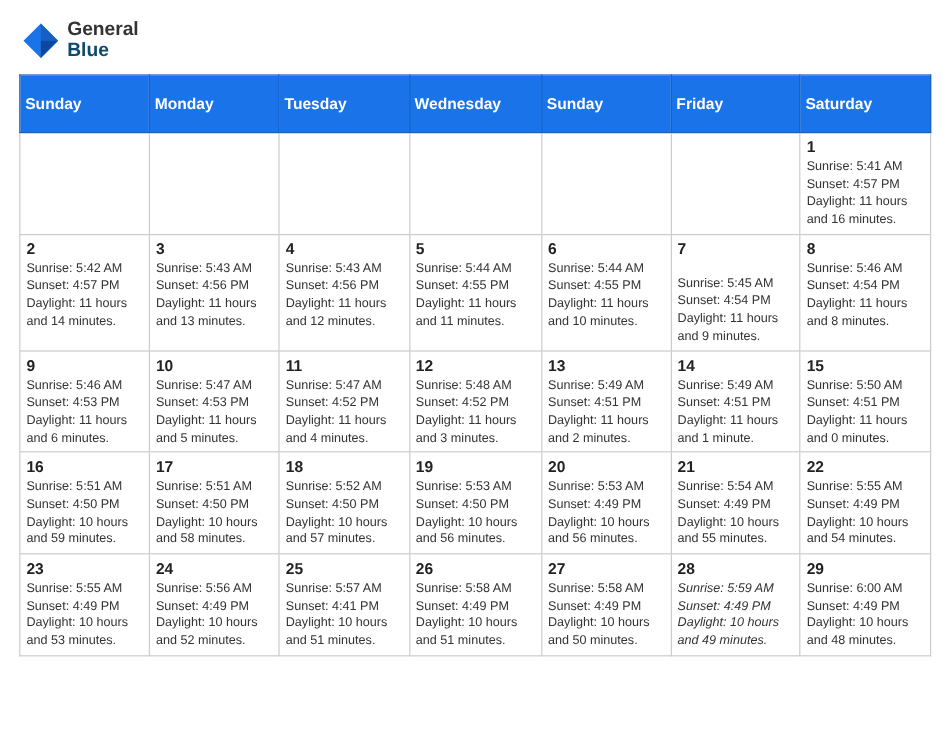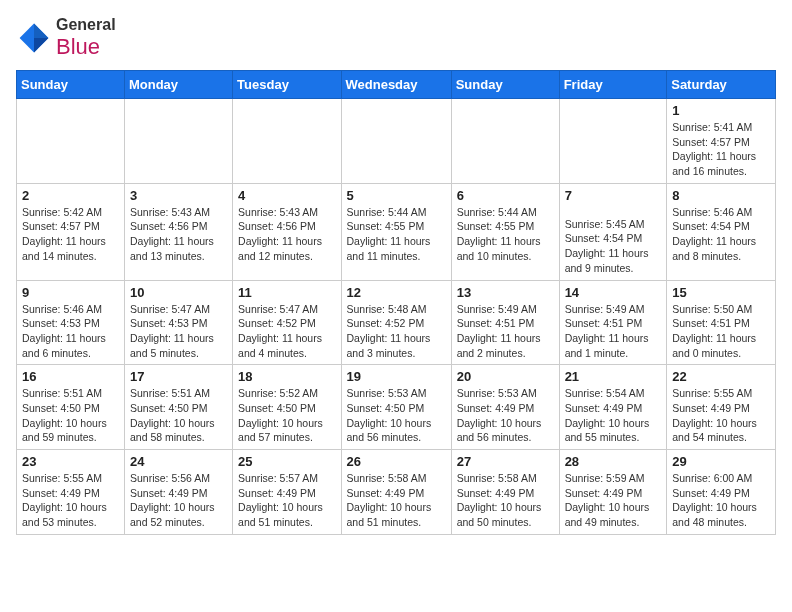--- a/index.html
+++ b/index.html
@@ -11,21 +11,21 @@
       padding: 16px;
     }
     .header {
       display: flex;
       justify-content: space-between;
       align-items: flex-start;
       margin-bottom: 10px;
     }
     .logo {
       display: flex;
-      align-items: center;
+      align-items: flex-start;
       gap: 4px;
     }
     .logo-icon {
       width: 36px;
       height: 36px;
     }
     .title-block {
       text-align: right;
     }
     .month-title {
@@ -40,21 +40,21 @@
     .calendar {
       width: 100%;
       border-collapse: collapse;
       border: 1px solid #ccc;
     }
     .calendar th {
       background: #1a73e8;
       color: #fff;
       font-size: 13px;
       font-weight: bold;
-      padding: 6px 4px;
+      padding: 16px 4px;
       text-align: left;
       border: 1px solid #1560c0;
     }
     .calendar td {
       vertical-align: top;
       border: 1px solid #ccc;
       padding: 4px 5px;
       width: 113px;
       min-height: 80px;
       font-size: 11px;
@@ -82,21 +82,21 @@
 
 <div class="header">
   <div class="logo">
     <svg class="logo-icon" viewBox="0 0 40 40">
       <polygon points="20,4 36,20 20,36 4,20" fill="#1a73e8"></polygon>
       <polygon points="20,4 36,20 20,20" fill="#1560c0"></polygon>
       <polygon points="20,20 36,20 20,36" fill="#0d47a1"></polygon>
     </svg>
     <div>
       <div style="font-size:16px;font-weight:bold;color:#333;">General</div>
-      <div style="font-size:22px;font-weight:normal;color:#be185d;">Blue</div>
+      <div style="font-size:16px;font-weight:bold;color:#0c4a6e;">Blue</div>
     </div>
   </div>
   <div class="title-block">
     <div class="month-title"></div>
     <div class="location"></div>
   </div>
 </div>
 
 <table class="calendar">
   <thead>
@@ -290,41 +290,41 @@
         <td>
           <span class="day-num">24</span>
           <div class="cell-text" style="white-space: pre-line;">Sunrise: 5:56 AM
 Sunset: 4:49 PM
 Daylight: 10 hours
 and 52 minutes.</div>
         </td>
         <td>
           <span class="day-num">25</span>
           <div class="cell-text" style="white-space: pre-line;">Sunrise: 5:57 AM
-Sunset: 4:49 PM
+Sunset: 4:41 PM
 Daylight: 10 hours
 and 51 minutes.</div>
         </td>
         <td>
           <span class="day-num">26</span>
           <div class="cell-text" style="white-space: pre-line;">Sunrise: 5:58 AM
 Sunset: 4:49 PM
 Daylight: 10 hours
 and 51 minutes.</div>
         </td>
         <td>
           <span class="day-num">27</span>
           <div class="cell-text" style="white-space: pre-line;">Sunrise: 5:58 AM
 Sunset: 4:49 PM
 Daylight: 10 hours
 and 50 minutes.</div>
         </td>
         <td>
           <span class="day-num">28</span>
-          <div class="cell-text" style="white-space: pre-line;">Sunrise: 5:59 AM
+          <div class="cell-text" style="white-space: pre-line; font-style: italic;">Sunrise: 5:59 AM
 Sunset: 4:49 PM
 Daylight: 10 hours
 and 49 minutes.</div>
         </td>
         <td>
           <span class="day-num">29</span>
           <div class="cell-text" style="white-space: pre-line;">Sunrise: 6:00 AM
 Sunset: 4:49 PM
 Daylight: 10 hours
 and 48 minutes.</div>

